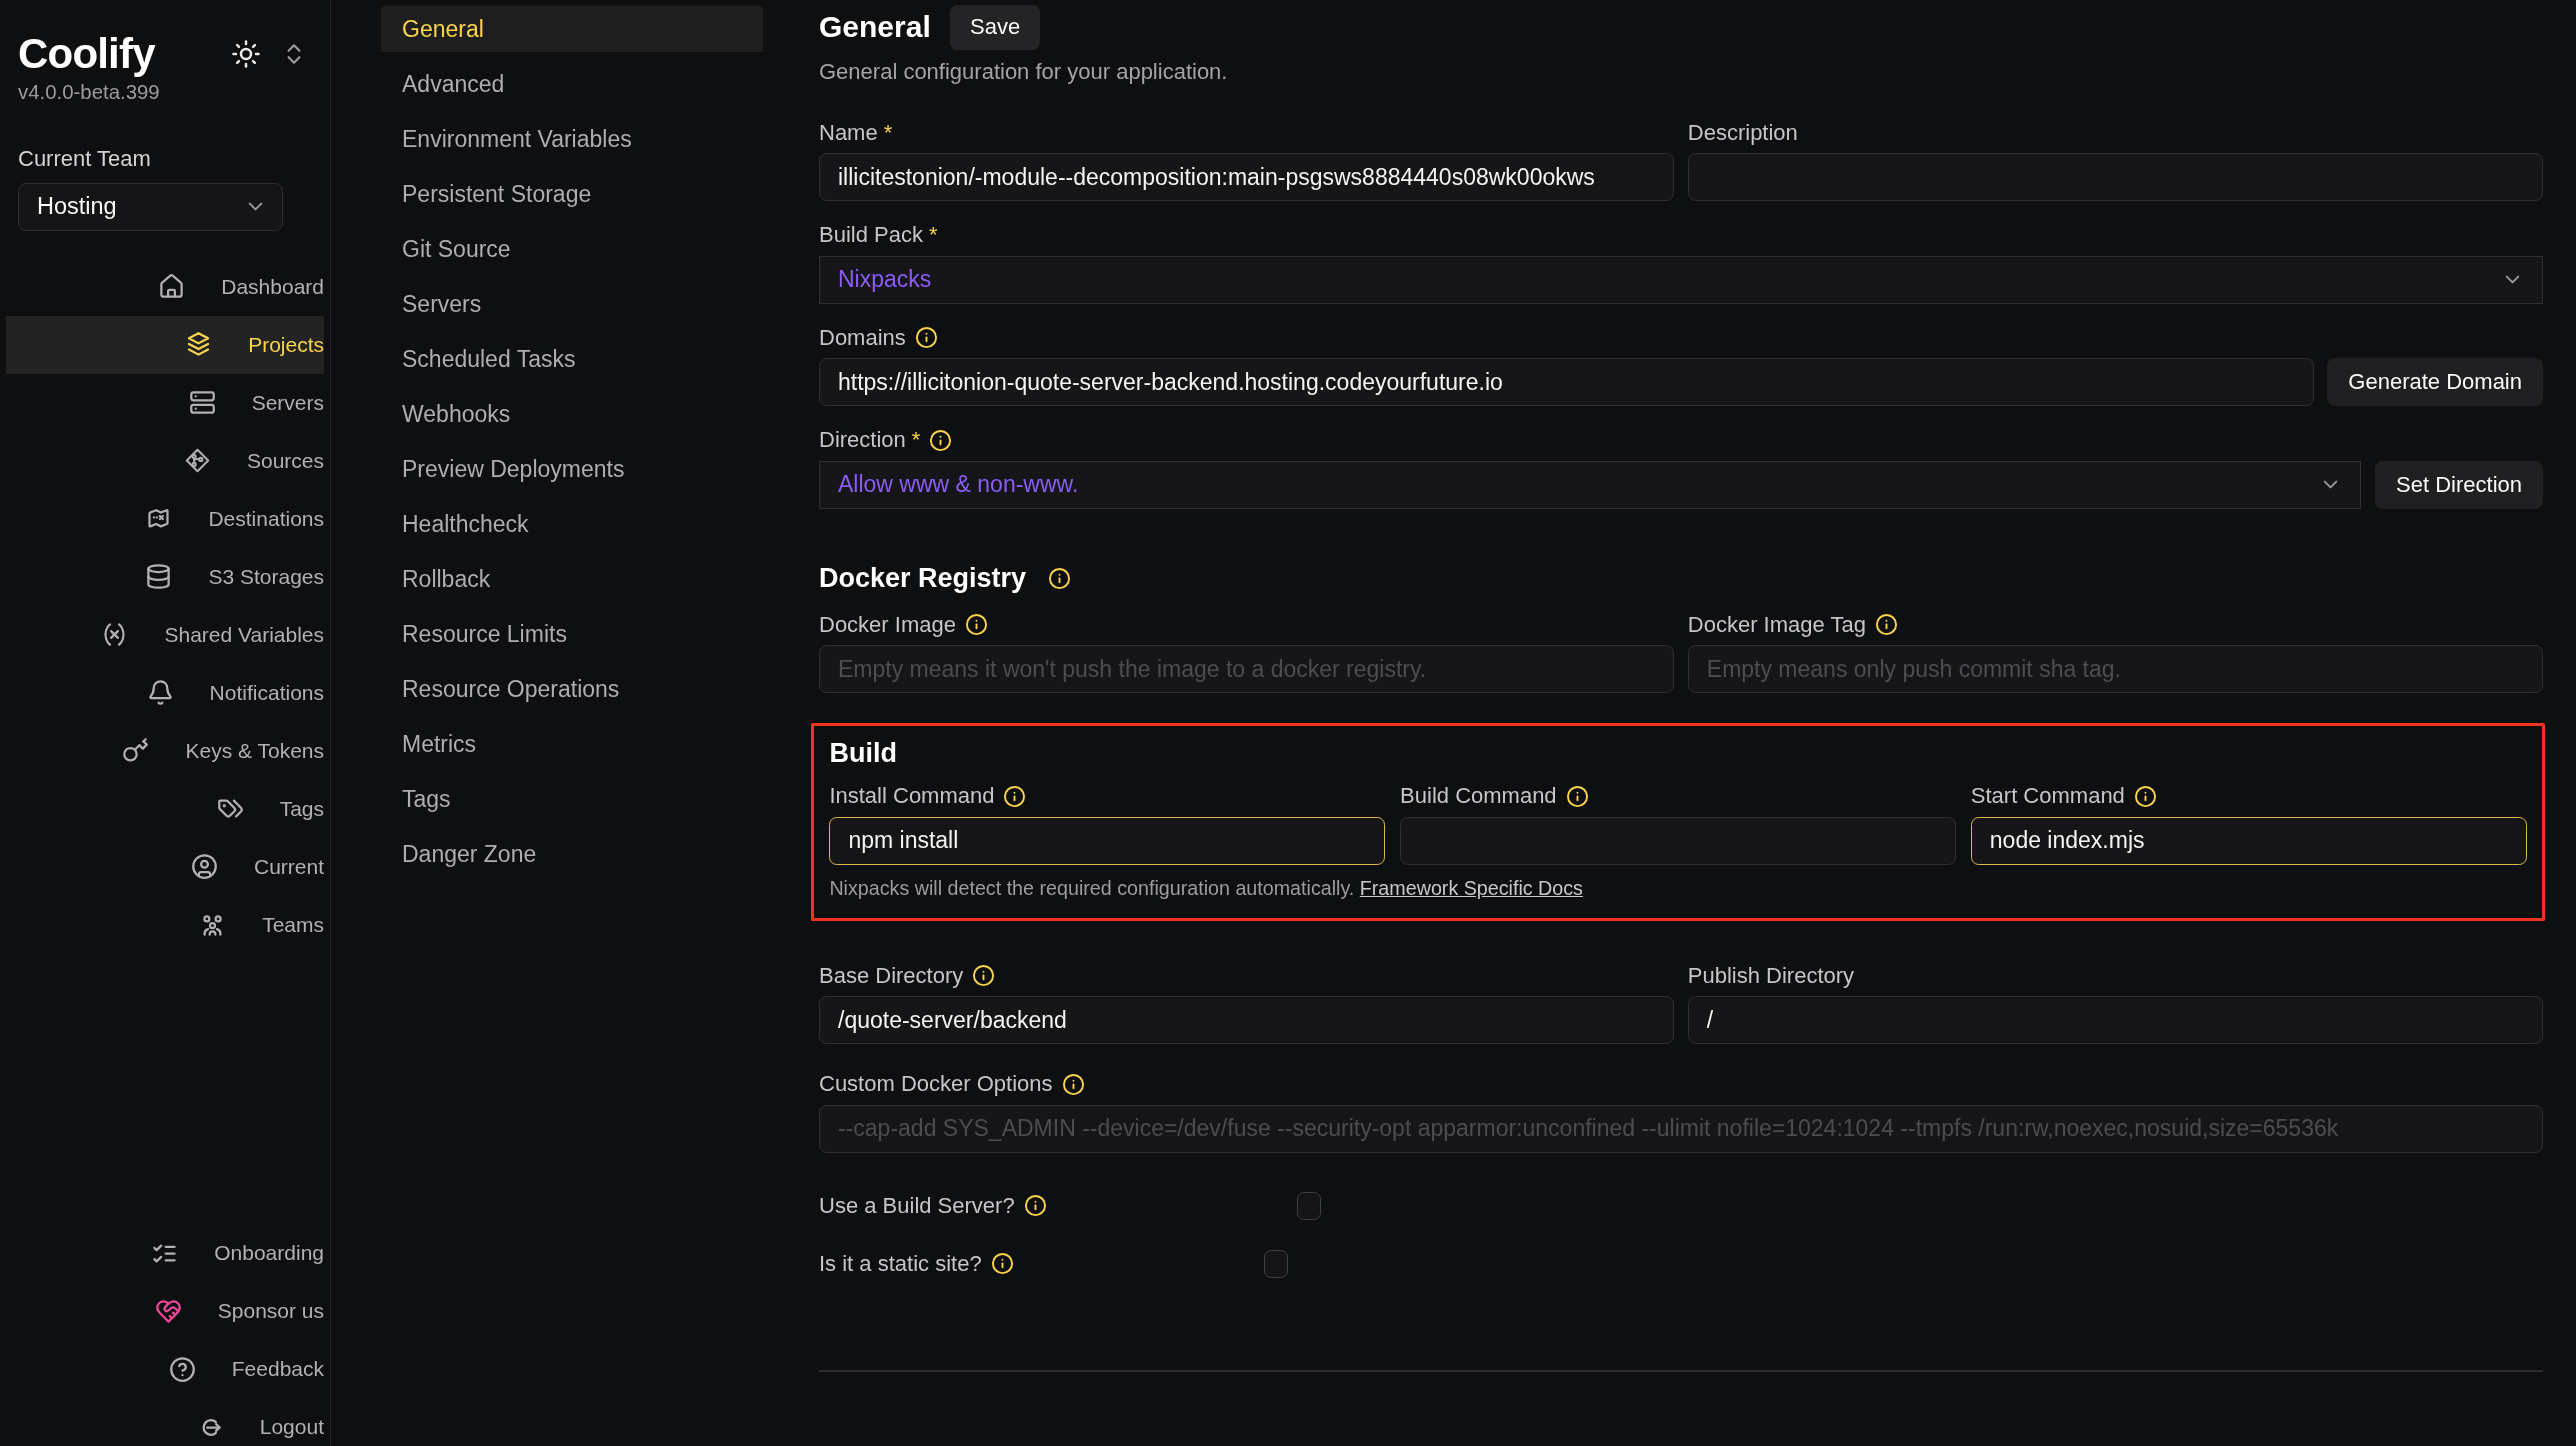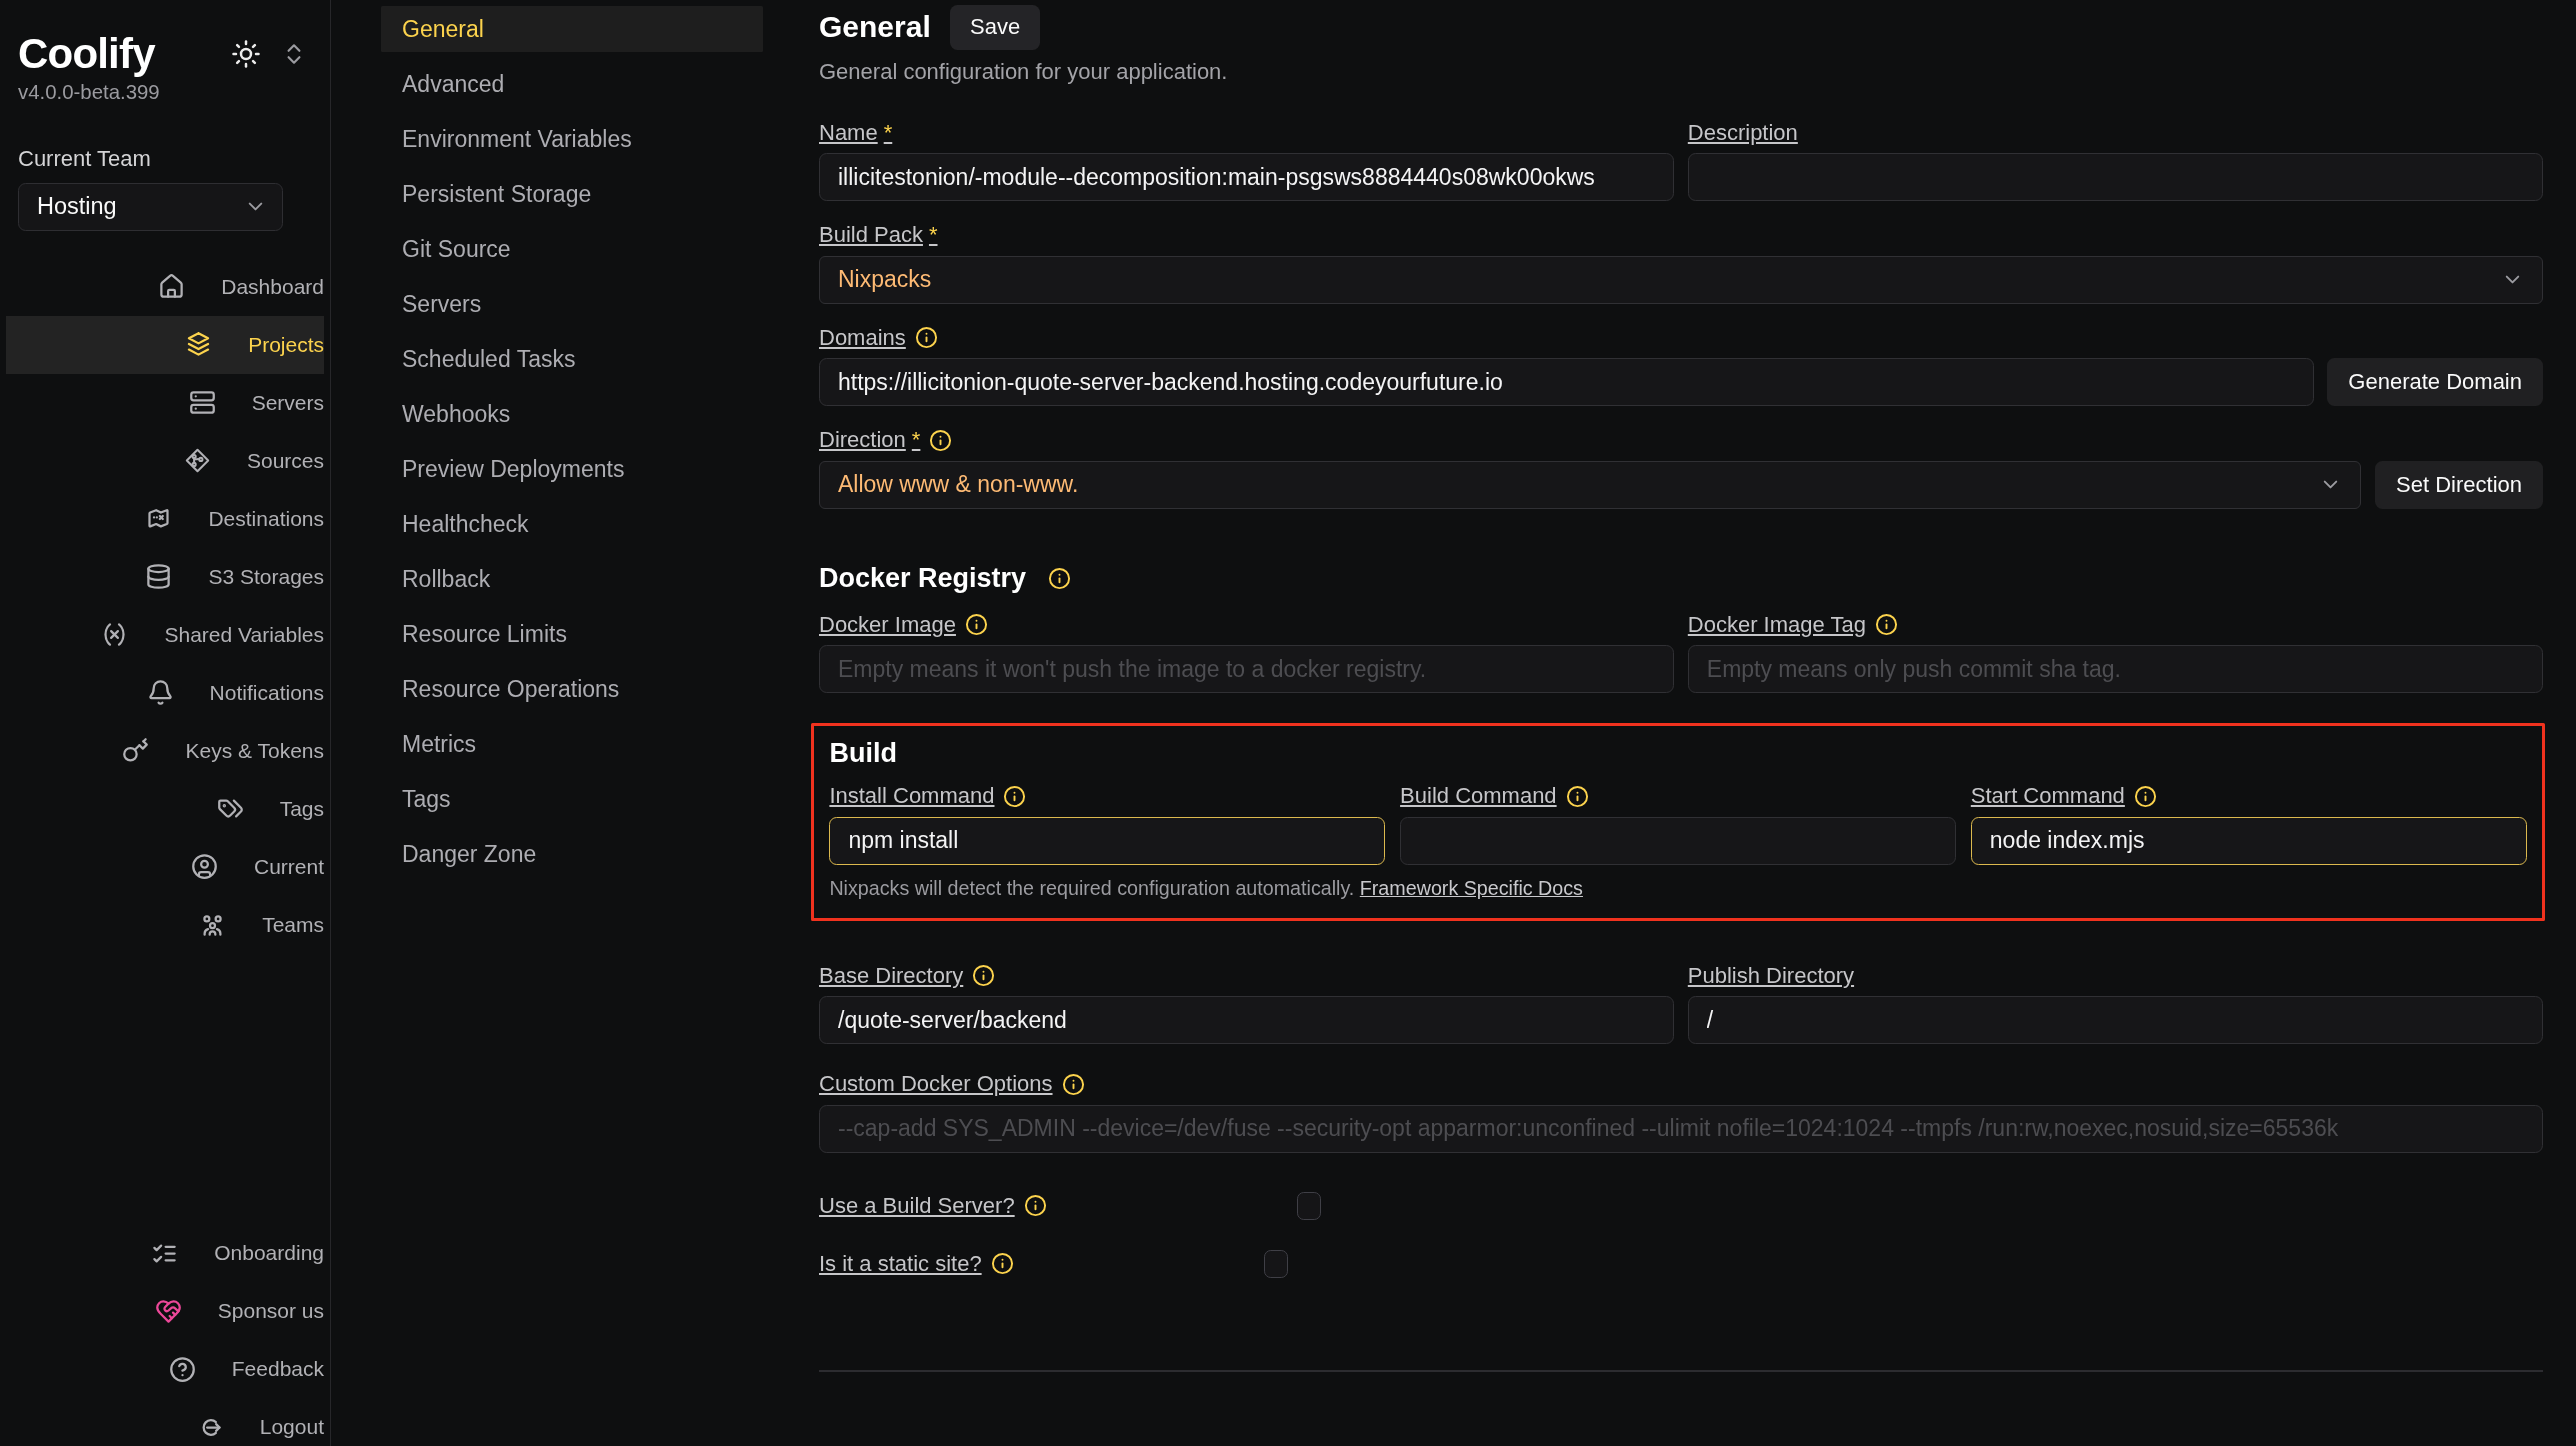--- a/index.html
+++ b/index.html
@@ -64,36 +64,36 @@
     background:#242427; color:#fafafa; font-size:22px;
     font-family:inherit; cursor:pointer;
   }
   .subtitle { margin-top:9px; font-size:22px; color:#a3a3a8; }
 
   .grid2 { display:grid; grid-template-columns:1fr 1fr; column-gap:13.6px; }
   .grid3 { display:grid; grid-template-columns:1fr 1fr 1fr; column-gap:15px; }
 
   .field-label {
     display:flex; align-items:center; gap:6px;
-    font-size:22px; color:#c6c6c9; margin-bottom:7.6px;text-decoration:underline;
+    font-size:22px; color:#c6c6c9; margin-bottom:7.6px;
   }
   .req { color:#fcd34d; font-size:22px; }
   .info-icon { width:23px; height:23px; color:#fcd34d; margin-left:3px; flex:none; }
 
   .tinput {
     width:100%; height:48px; background:#161618; border:0.8px solid #303034;
     border-radius:7.6px; padding:0 18px; font-size:23px; color:#f4f4f5;
     font-family:inherit; outline:none;
   }
   .tinput::placeholder { color:#4d4d51; opacity:1; }
   .tinput.hl { border:1.5px solid #dcb94e; }
 
   .select-box {
-    height:48px; background:#161618; border:0.8px solid #303034; border-radius:6px;
-    display:flex; align-items:center; padding:0 18px; font-size:23px; color:#fdba74;
+    height:48px; background:#161618; border:0.8px solid #303034; border-radius:0;
+    display:flex; align-items:center; padding:0 18px; font-size:23px; color:#8b5cf6;
     cursor:pointer;
   }
   .select-box .chev { margin-left:auto; width:23px; height:23px; color:#9b9ba0; }
 
   .action-btn {
     height:48px; padding:0 21px; border:none; border-radius:7.6px;
     background:#202022; color:#fafafa; font-size:22px; white-space:nowrap;
     font-family:inherit; cursor:pointer;
   }
   .inline-row { display:flex; gap:13.6px; align-items:center; }

